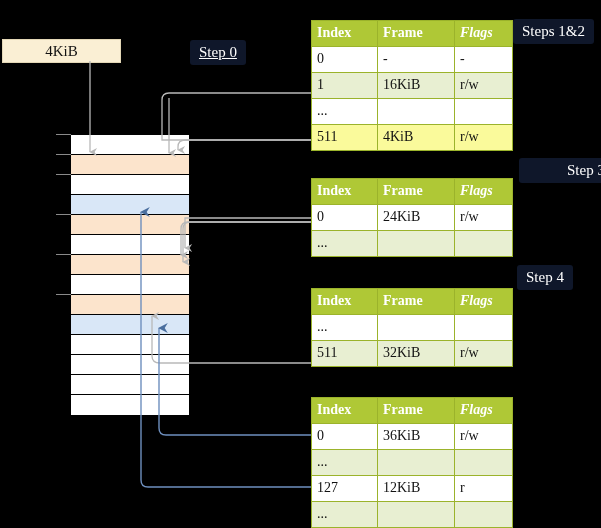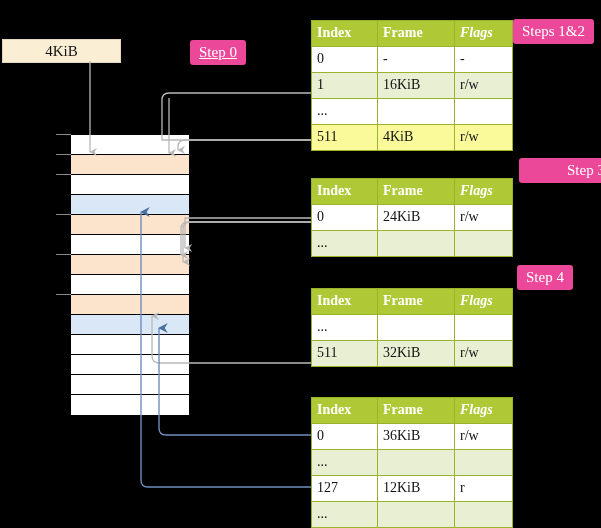--- a/index.html
+++ b/index.html
@@ -12,21 +12,21 @@
     width: 601px;
     height: 528px;
     background: #000000;
     overflow: hidden;
     font-family: "Liberation Serif", "DejaVu Serif", serif;
   }
 
   
   .step-badge {
     position: absolute;
-    background: #ec4899;
+    background: #0f172a;
     color: #FFFFFF;
     font-family: "Liberation Serif", "DejaVu Serif", serif;
     font-size: 15px;
     line-height: 20px;
     padding: 2px 9px 3px 9px;
     border-radius: 3px;
     white-space: nowrap;
     box-shadow: 0 1px 0 rgba(0,0,0,0.6);
   }
 

